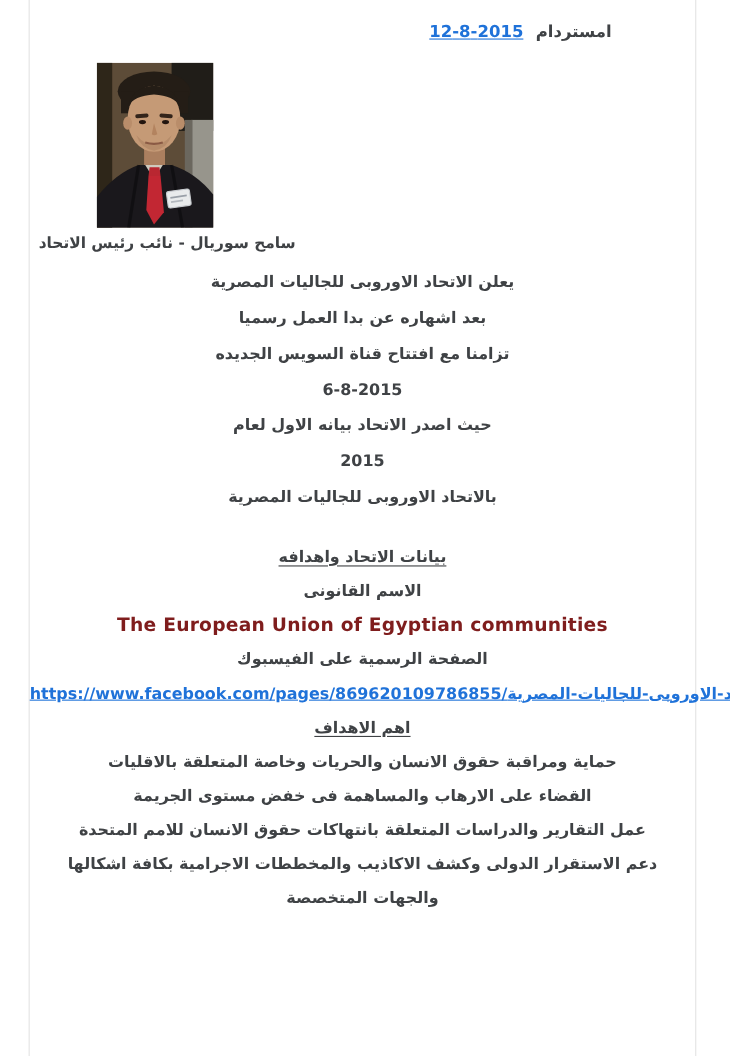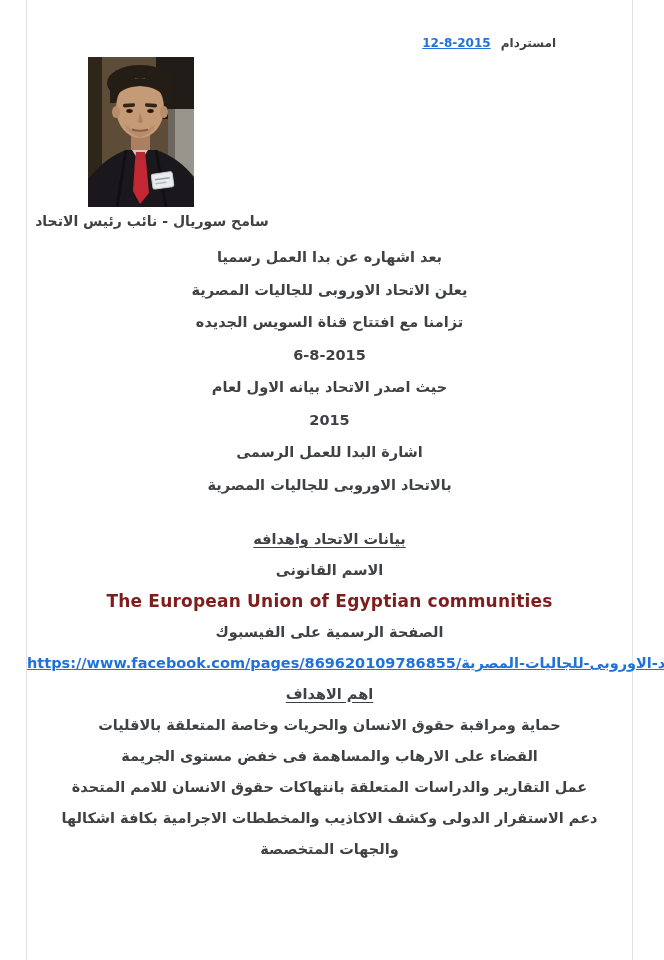--- a/index.html
+++ b/index.html
@@ -10,23 +10,23 @@
     background:#ffffff;
     font-family:"DejaVu Sans", sans-serif;
     color:#3f4245;
     overflow:hidden;
   }
   .page-rule { position:absolute; top:0; bottom:0; width:1px; background:#e3e3e3; }
   .rule-left { left:26px; }
   .rule-right { left:632px; }
 
   .dateline {
-    position:absolute; top:36px; right:108px;
+    position:absolute; top:20px; right:108px;
     direction:rtl;
-    font-size:12px; font-weight:bold;
+    font-size:15px; font-weight:bold;
     white-space:nowrap;
   }
   .dateline .city { color:#3f4245; }
   .dateline a.date {
     color:#1f72d9; text-decoration:underline; cursor:pointer;
     margin-right:6px;
   }
 
   .portrait {
     position:absolute; left:88px; top:57px;
@@ -119,27 +119,26 @@
   <g transform="rotate(-8 74 123)">
     <rect x="64" y="116" width="21" height="15" rx="2" fill="#e9ebec" stroke="#c9ccd0"></rect>
     <rect x="67" y="121" width="15" height="1.6" fill="#9aa0a8"></rect>
     <rect x="67" y="125" width="11" height="1.6" fill="#b4b9bf"></rect>
   </g>
 </svg>
 
 <div class="caption">سامح سوريال - نائب رئيس الاتحاد</div>
 
 <div class="stack">
+  <div class="line">يعلن الاتحاد الاوروبى للجاليات المصرية</div>
   <div class="line">بعد اشهاره عن بدا العمل رسميا</div>
-  <div class="line">يعلن الاتحاد الاوروبى للجاليات المصرية</div>
   <div class="line">تزامنا مع افتتاح قناة السويس الجديده</div>
   <div class="line">6-8-2015</div>
   <div class="line">حيث اصدر الاتحاد بيانه الاول لعام</div>
   <div class="line">2015</div>
-  <div class="line">اشارة البدا للعمل الرسمى</div>
   <div class="line">بالاتحاد الاوروبى للجاليات المصرية</div>
 
   <div class="line line-sm section-gap">
     <span class="heading-underline">بيانات الاتحاد واهدافه</span>
   </div>
   <div class="line line-sm">الاسم القانونى</div>
   <div class="line line-sm english-line">The European Union of Egyptian communities</div>
   <div class="line line-sm">الصفحة الرسمية على الفيسبوك</div>
   <div class="line line-sm link-line">
     <a>https://www.facebook.com/pages/869620109786855/الاتحاد-الاوروبى-للجاليات-المصرية</a>

